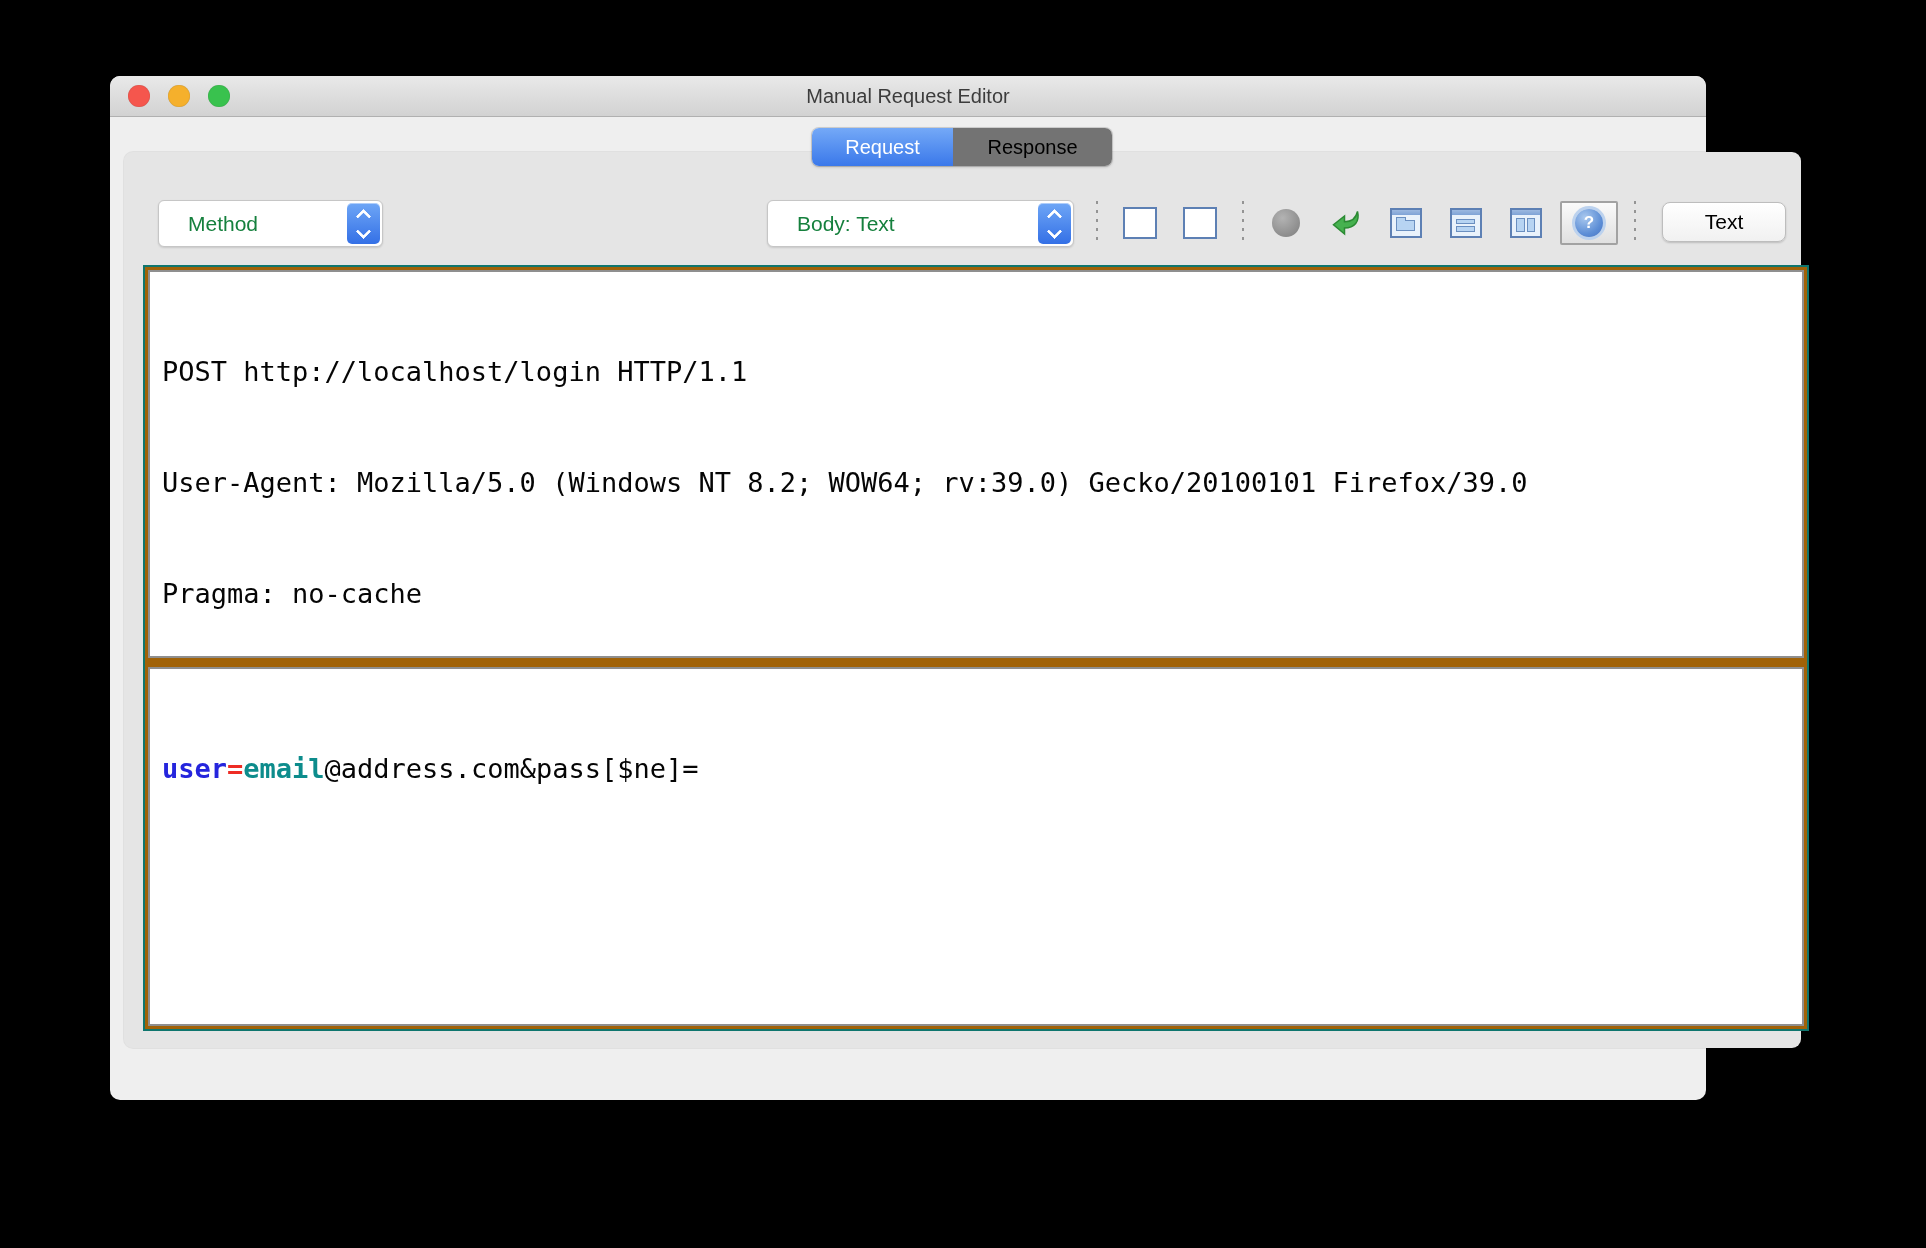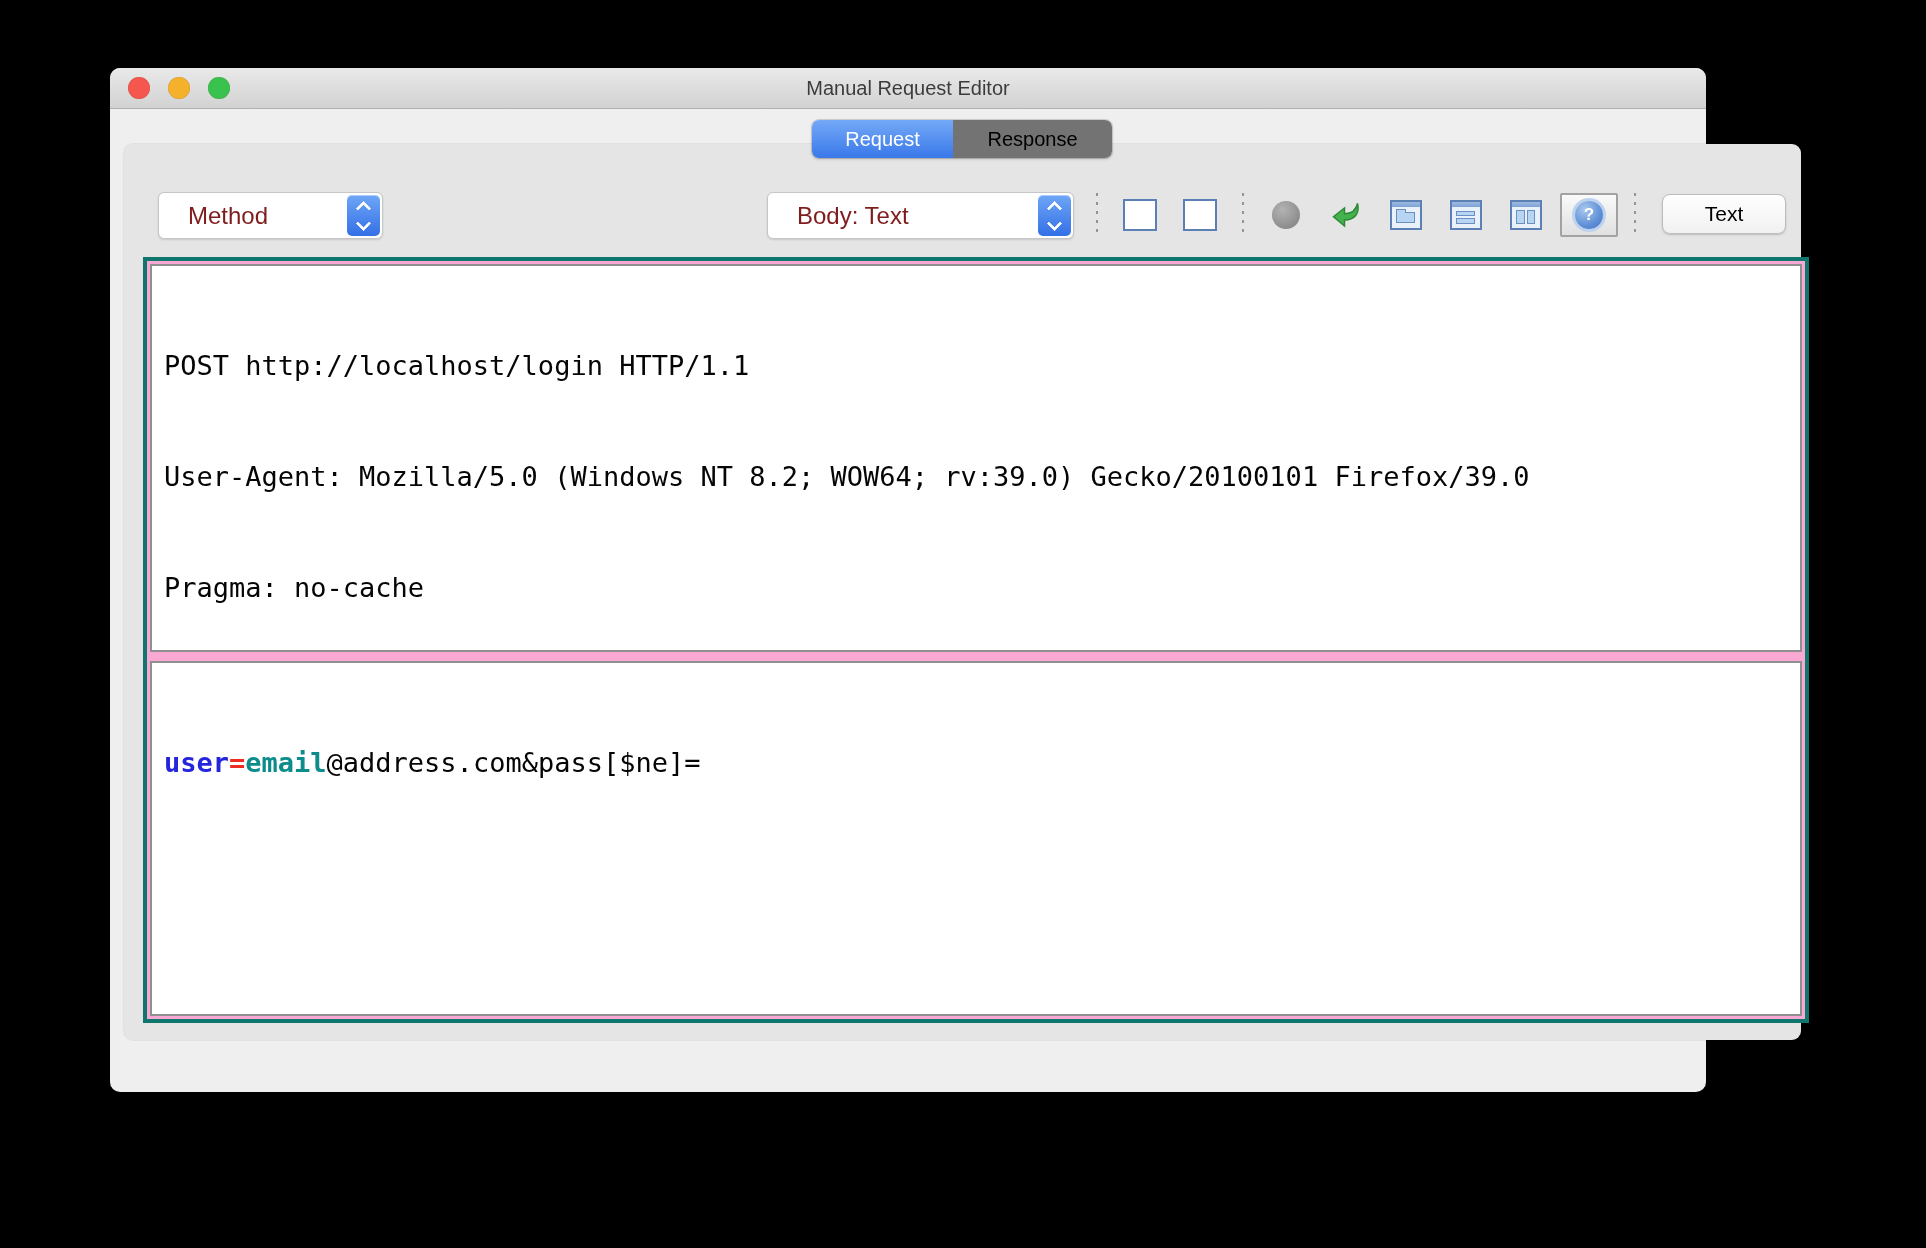--- a/index.html
+++ b/index.html
@@ -1,18 +1,18 @@
 <!DOCTYPE html>
 <html><head>
 <meta charset="utf-8">
 <style>
   html,body{margin:0;padding:0;background:#000;}
   .stage{position:relative;width:1926px;height:1248px;background:#000;overflow:hidden;
          font-family:"Liberation Sans",sans-serif;}
-  .window{position:absolute;left:110px;top:68px;width:1596px;height:1024px;
+  .window{position:absolute;left:110px;top:76px;width:1596px;height:1024px;
           background:#efefef;border-radius:10px;box-shadow:0 24px 60px rgba(0,0,0,.6);}
   
   .titlebar{position:absolute;left:0;top:0;right:0;height:40px;
             background:linear-gradient(#e9e9e9,#d2d2d2);
             border-bottom:1px solid #b0b0b0;border-radius:10px 10px 0 0;}
   .lights{position:absolute;left:18px;top:0;height:40px;display:flex;align-items:center;gap:18px;}
   .light{width:22px;height:22px;border-radius:50%;display:inline-block;
          box-shadow:inset 0 0 1px rgba(0,0,0,.35);}
   .title{position:absolute;left:0;right:0;top:0;height:40px;display:flex;align-items:center;
          justify-content:center;font-size:20px;color:#3c3c3c;}
@@ -23,21 +23,21 @@
   .tab{display:flex;align-items:center;justify-content:center;font-size:20px;cursor:default;}
   .tab.active{flex:0 0 141px;background:linear-gradient(#74a9f7,#3a78ea);color:#fff;}
   .tab.inactive{flex:1;background:#737373;color:#000;}
   
   .panel{position:absolute;left:14px;top:76px;width:1677px;height:896px;
          background:#e5e5e5;border-radius:9px;box-shadow:0 0 0 1px rgba(0,0,0,.06);}
   
   .toolbar{position:absolute;left:0;top:48px;right:0;height:46px;}
   .dd{position:absolute;top:0;height:45px;background:#fff;border:1px solid #c6c6c6;
       border-radius:6px;box-shadow:0 1px 2px rgba(0,0,0,.13);display:flex;align-items:center;}
-  .dd-label{padding-left:29px;font-size:24px;color:#7f1d1d;}
+  .dd-label{padding-left:29px;font-size:21px;color:#15803d;}
   .dd-step{position:absolute;right:2px;top:2px;bottom:2px;width:33px;border-radius:5px;
            background:linear-gradient(#6ea6f6,#3470e6);display:flex;flex-direction:column;
            align-items:center;justify-content:center;gap:4px;box-shadow:inset 0 1px 0 rgba(255,255,255,.45);}
   .chev{width:8px;height:8px;border-left:3px solid #fff;border-top:3px solid #fff;border-radius:1px;}
   .chev.up{transform:rotate(45deg);}
   .chev.down{transform:rotate(225deg);}
   .dd-method{left:34px;width:223px;}
   .dd-header{left:280px;width:338px;}
   .dd-body{left:643px;width:305px;}
   .iconrow{position:absolute;left:960px;top:0;height:45px;display:flex;align-items:center;}
@@ -65,21 +65,21 @@
   .help-circle{width:28px;height:28px;border-radius:50%;position:relative;
                background:radial-gradient(circle at 35% 30%,#a9c8ee,#5d8ed6 62%,#4473c4);
                box-shadow:0 0 0 3px #bcd2ee;display:flex;align-items:center;justify-content:center;
                color:#fff;font-weight:bold;font-size:17px;}
   .send{position:absolute;left:1538px;top:2px;width:124px;height:40px;border:1px solid #bdbdbd;
         border-radius:8px;background:linear-gradient(#ffffff,#f1f1f1);
         box-shadow:0 1px 2px rgba(0,0,0,.18);font-size:21px;color:#000;
         font-family:"Liberation Sans",sans-serif;}
   
   .editor-box{position:absolute;left:19px;top:113px;width:1666px;height:766px;
-              border:4px solid #0f766e;background:#f9a8d4;padding:3px;box-sizing:border-box;
+              border:2px solid #0f766e;background:#a16207;padding:3px;box-sizing:border-box;
               display:flex;flex-direction:column;}
   .pane{background:#fff;border:2px solid #8f8f8f;box-shadow:inset 0 0 0 2px #fff;
         padding:7px 0 0 12px;box-sizing:border-box;overflow:hidden;
         font-family:"DejaVu Sans Mono","Liberation Mono",monospace;font-size:27px;
         line-height:37px;color:#050505;white-space:pre;}
   .header-pane{height:388px;}
   .splitter{height:9px;}
   .body-pane{flex:1;}
   .seg.bold{font-weight:bold;}
   

